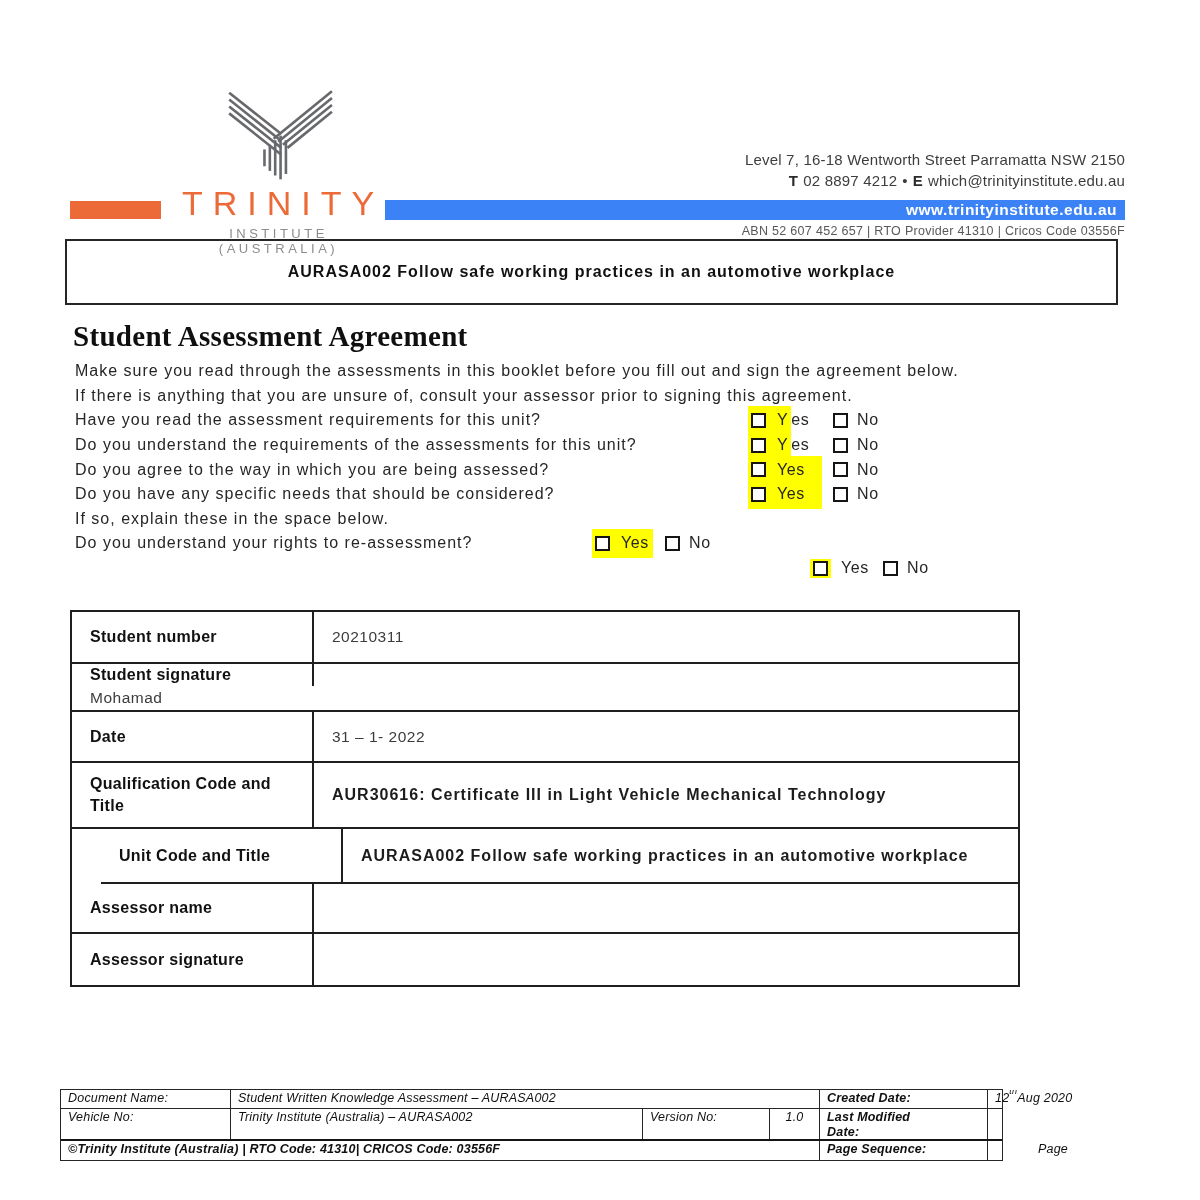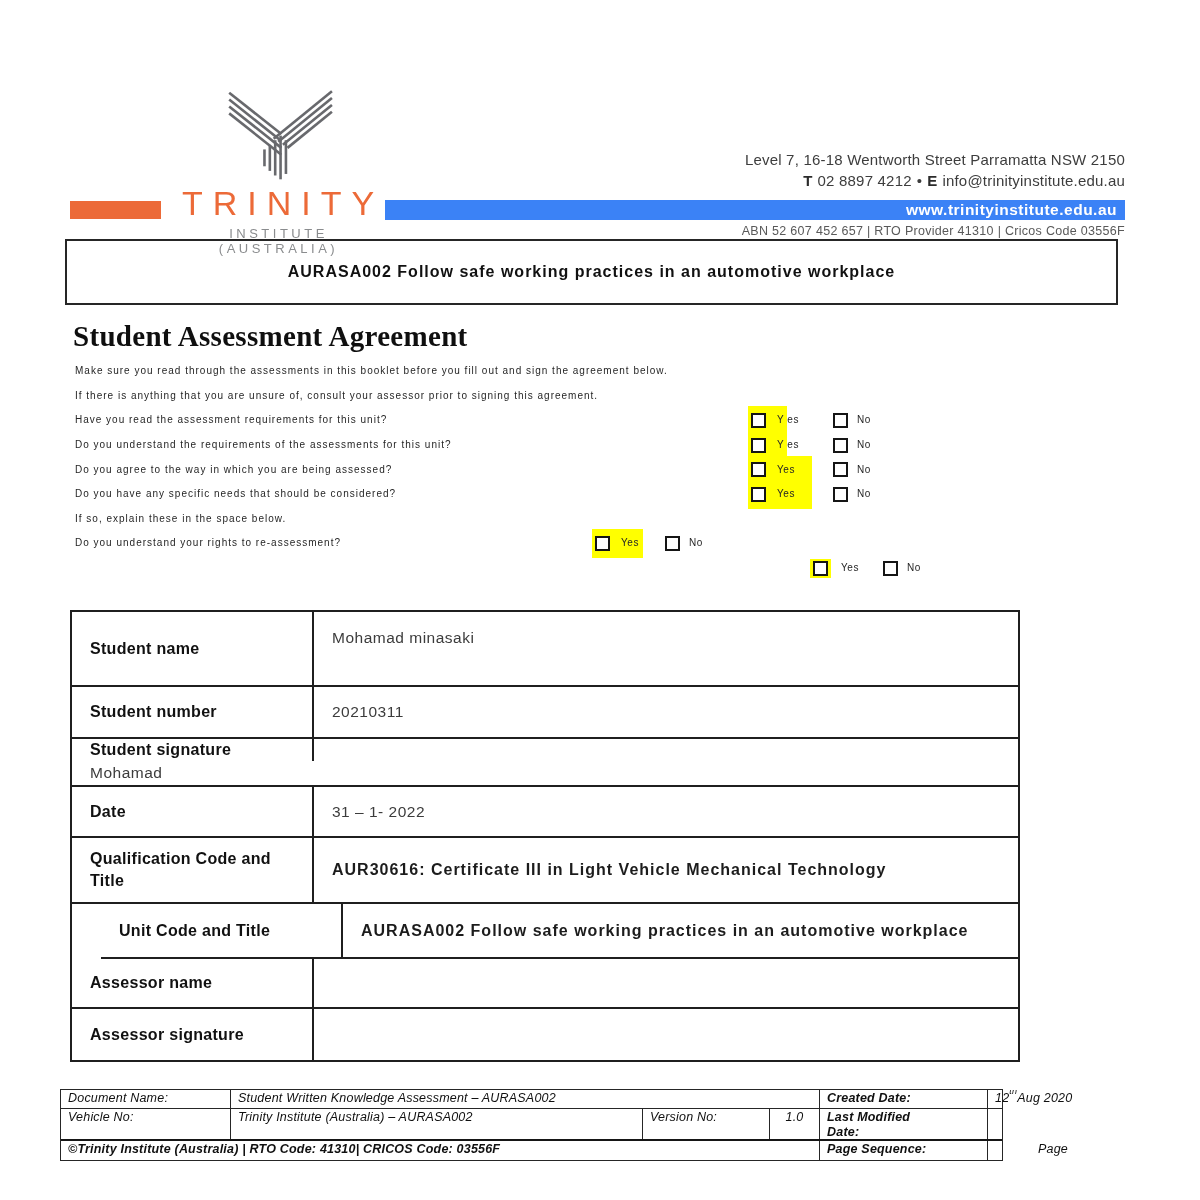--- a/index.html
+++ b/index.html
@@ -21,21 +21,21 @@
   .abn{position:absolute;right:75px;top:224px;font-size:12.5px;color:#595959;letter-spacing:.3px;}
 
   
   .unit-box{position:absolute;left:65px;top:239px;width:1053px;height:66px;border:2px solid #262626;
             display:flex;align-items:center;justify-content:center;box-sizing:border-box;}
   .unit-box span{font-weight:bold;font-size:16px;letter-spacing:1px;color:#111;}
 
   
   .heading{position:absolute;left:73px;top:320px;font-family:"Liberation Serif",serif;font-weight:bold;
            font-size:29px;color:#0f0f0f;letter-spacing:.3px;}
-  .body-block{position:absolute;left:75px;top:359px;width:1070px;font-size:10px;color:#262626;letter-spacing:1px;}
+  .body-block{position:absolute;left:75px;top:359px;width:1070px;font-size:16px;color:#262626;letter-spacing:1px;}
   .line{position:relative;height:24.65px;line-height:24.65px;white-space:nowrap;}
   .yn-group{position:absolute;top:0;height:24.65px;display:inline-flex;align-items:center;letter-spacing:.6px;}
   .cb{width:11px;height:11px;border:2px solid #151515;background:#fff;display:inline-block;box-sizing:content-box;}
   .hl{display:inline-flex;align-items:center;background:#FFFF00;padding:2px 3px;}
   .hl .yn-label{margin-left:11px;}
   .hl-fullwide{padding-right:17px;}
   .hl-full{padding-right:4px;}
   .ml{margin-left:10px;}
   .ml2{margin-left:9px;}
 
@@ -106,21 +106,21 @@
 
     <div class="bar-left"></div>
 
     <div class="contact">
       <div>Level 7, 16-18 Wentworth Street Parramatta NSW 2150</div>
       <div class="row2">
         <b>T</b>
         <span>02 8897 4212</span>
         <span>•</span>
         <b>E</b>
-        <span>info@trinityinstitute.edu.au</span>
+        <span>which@trinityinstitute.edu.au</span>
       </div>
     </div>
 
     <div class="banner">
       <span>www.trinityinstitute.edu.au</span>
     </div>
 
     <div class="abn">ABN 52 607 452 657 | RTO Provider 41310 | Cricos Code 03556F</div>
   </div>
 
@@ -185,28 +185,20 @@
             <span class="cb"></span>
           </span>
           <span class="yn-label ml">Yes</span>
         </span><span class="yn-group" style="left: 808px;">
           <span class="cb"></span>
           <span class="yn-label ml2">No</span>
         </span></div>
     </div>
 
   <div class="stu-table" id="stu-table">
-      <div class="stu-row vtop" style="height: 75px;">
-        <div class="stu-label">
-          <span>Student name</span>
-        </div>
-        <div class="stu-value">
-          <span>Mohamad minasaki</span>
-        </div>
-      </div>
       <div class="stu-row" style="height: 52px;">
         <div class="stu-label">
           <span>Student number</span>
         </div>
         <div class="stu-value">
           <span>20210311</span>
         </div>
       </div>
       <div class="stu-row" style="height: 48px; flex-direction: column;">
         <div class="stu-label">

